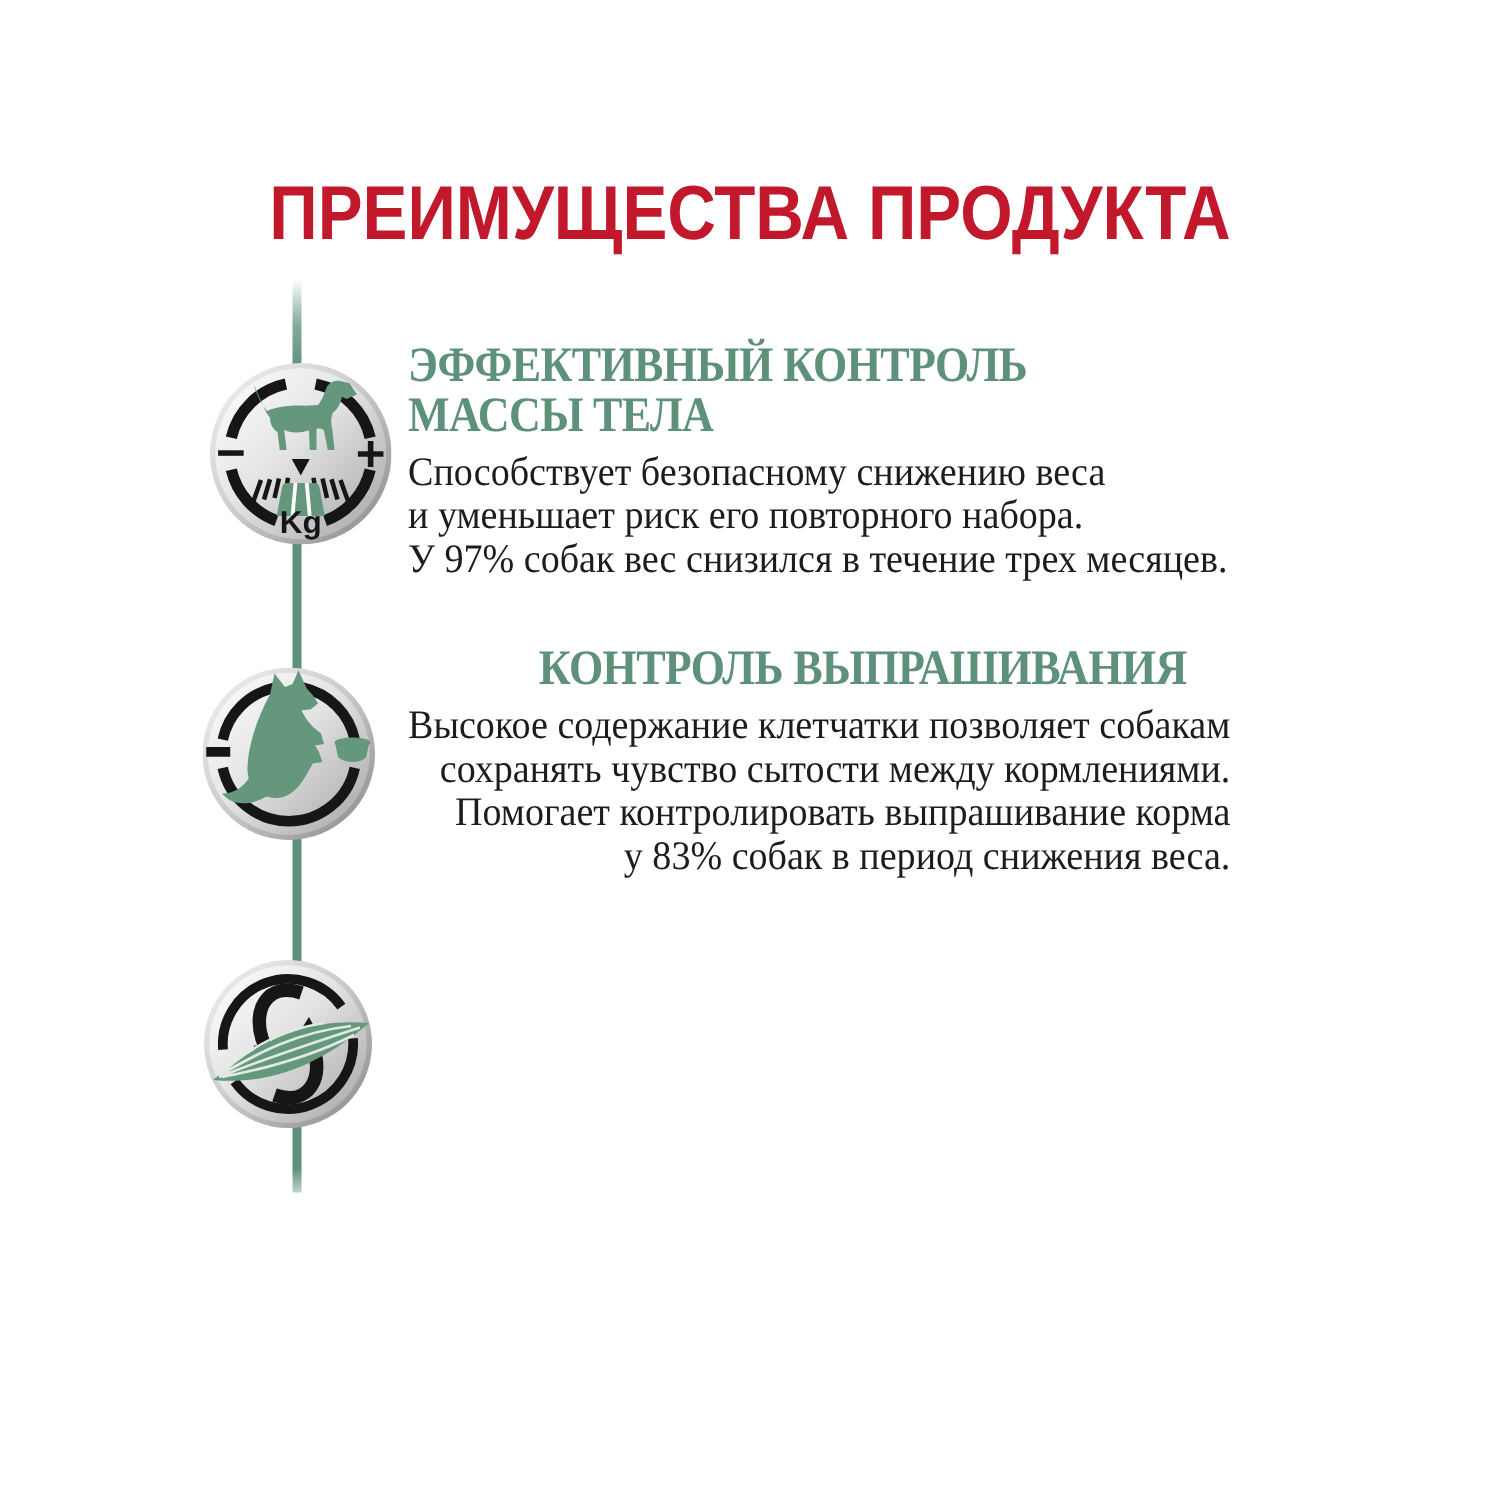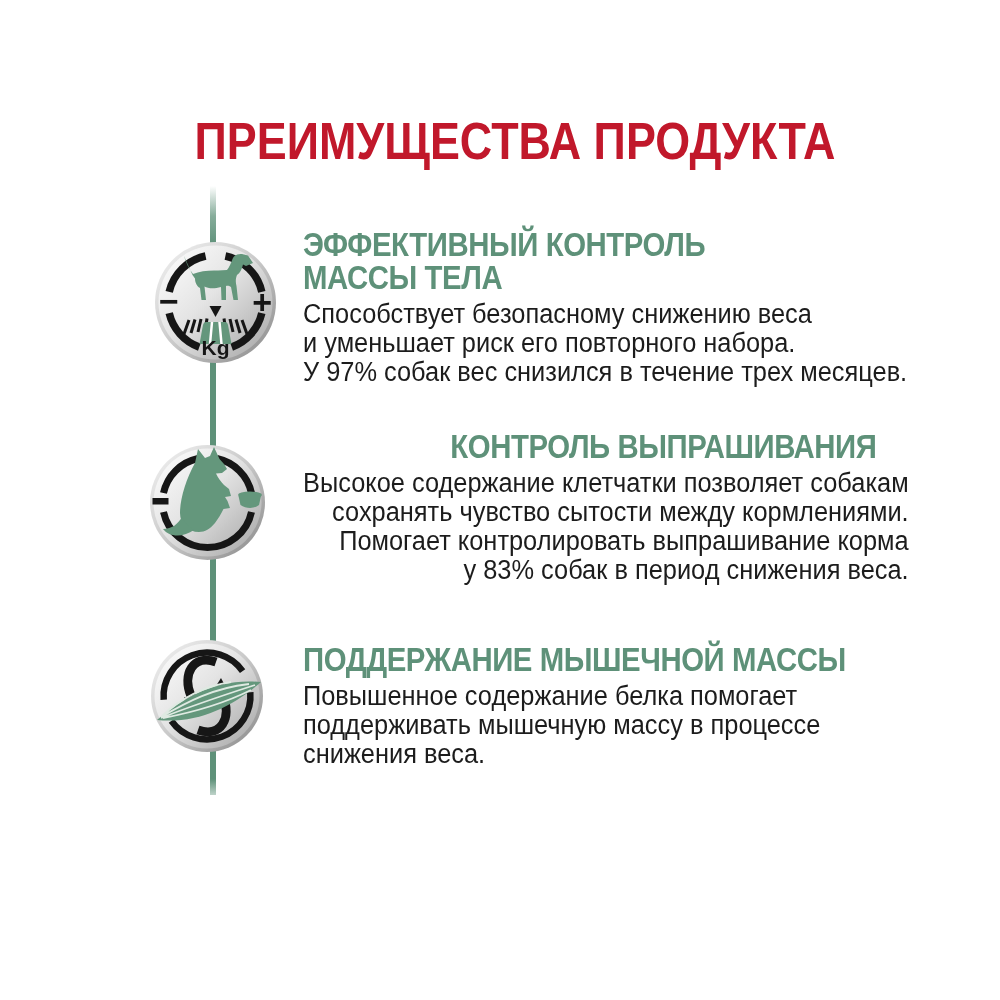--- a/index.html
+++ b/index.html
@@ -5,21 +5,21 @@
   :root{
     --title-red:#c1182b;
     --heading-green:#5e9179;
     --line-green:#5e9179;
     --icon-green:#64977c;
     --icon-black:#161616;
     --body-text:#1c1c1c;
   }
   html,body{margin:0;padding:0;}
   body{background:#ffffff;font-family:"Liberation Sans",sans-serif;}
-  .page{position:relative;width:908px;height:1000px;background:#ffffff;overflow:hidden;margin-left:15px;}
+  .page{position:relative;width:908px;height:1000px;background:#ffffff;overflow:hidden;}
 
   .title{
     position:absolute;top:116px;left:0;width:1000px;margin:0;
     text-align:center;font-size:51px;line-height:1;font-weight:bold;
     color:var(--title-red);transform:scaleX(0.88);letter-spacing:0;
   }
 
   .vline{
     position:absolute;left:194.5px;top:186px;width:6.5px;height:609px;
     background:linear-gradient(180deg,
@@ -29,21 +29,21 @@
       var(--line-green) calc(100% - 16px),
       rgba(94,145,121,.4) 100%);
   }
 
   .icon{position:absolute;}
   .icon svg{display:block;}
   .icon1{left:140px;top:242px;width:121px;height:121px;}
   .icon2{left:135px;top:445px;width:115px;height:115px;}
   .icon3{left:136px;top:640px;width:112px;height:112px;}
 
-  .sec{position:absolute;left:288px;}
+  .sec{position:absolute;left:272px;font-family:Liberation Serif, serif;}
   .sec1{top:228px;}
   .sec2{top:430px;text-align:right;}
   .sec3{top:643px;}
 
   .sec h2{
     margin:0 0 6px 0;font-size:33px;line-height:33px;font-weight:bold;
     color:var(--heading-green);letter-spacing:-0.5px;
     transform:scaleX(0.89);transform-origin:left top;white-space:nowrap;
   }
   .sec p{
@@ -155,18 +155,14 @@
   <section class="sec sec1">
     <h2><span>ЭФФЕКТИВНЫЙ КОНТРОЛЬ</span><br><span>МАССЫ ТЕЛА</span></h2>
     <p><span>Способствует безопасному снижению веса</span><br><span>и уменьшает риск его повторного набора.</span><br><span>У 97% собак вес снизился в течение трех месяцев.</span></p>
   </section>
 
   <section class="sec sec2">
     <h2><span>КОНТРОЛЬ ВЫПРАШИВАНИЯ</span></h2>
     <p><span>Высокое содержание клетчатки позволяет собакам</span><br><span>сохранять чувство сытости между кормлениями.</span><br><span>Помогает контролировать выпрашивание корма</span><br><span>у 83% собак в период снижения веса.</span></p>
   </section>
 
-  <section class="sec sec3">
-    <h2><span>ПОДДЕРЖАНИЕ МЫШЕЧНОЙ МАССЫ</span></h2>
-    <p><span>Повышенное содержание белка помогает</span><br><span>поддерживать мышечную массу в процессе</span><br><span>снижения веса.</span></p>
-  </section>
 
 </div>
 
 </body></html>

